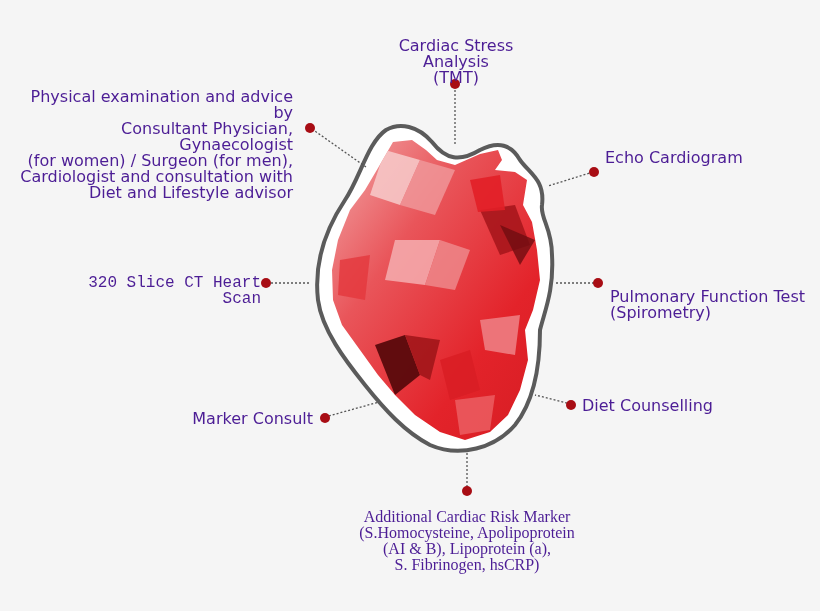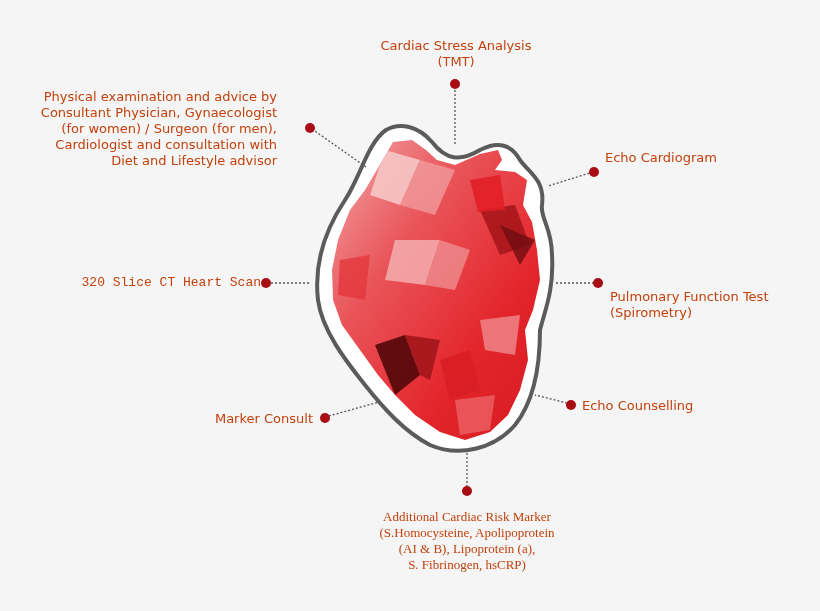--- a/index.html
+++ b/index.html
@@ -1,21 +1,21 @@
 <!DOCTYPE html>
 <html><head>
 <meta charset="utf-8">
 <style>
   html, body { margin:0; padding:0; }
   body {
     width:820px; height:611px; background:#f5f5f5; position:relative; overflow:hidden;
     font-family:"DejaVu Sans", "Liberation Sans", sans-serif; color:#555;
   }
   .label {
-    position:absolute; font-size:13px; line-height:16px; color:#c2410c;
+    position:absolute; font-size:16px; line-height:16px; color:#4c1d95;
     white-space:pre-line;
   }
   .right-al { text-align:right; }
   .center-al { text-align:center; }
   svg.diagram { position:absolute; left:0; top:0; }
 </style>
 </head>
 <body>
 
 <svg class="diagram" width="820" height="611" viewBox="0 0 820 611">
@@ -68,27 +68,27 @@
     <circle cx="266" cy="283" r="5"></circle>
     <circle cx="598" cy="283" r="5"></circle>
     <circle cx="325" cy="418" r="5"></circle>
     <circle cx="571" cy="405" r="5"></circle>
     <circle cx="467" cy="491" r="5"></circle>
   </g>
 </svg>
 
 <div class="label center-al" style="left:366px; top:38px; width:180px;">Cardiac Stress Analysis
 (TMT)</div>
-<div class="label right-al" style="left:4px; top:89px; width:273px;">Physical examination and advice by
+<div class="label right-al" style="left:20px; top:89px; width:273px;">Physical examination and advice by
 Consultant Physician, Gynaecologist
 (for women) / Surgeon (for men),
 Cardiologist and consultation with
 Diet and Lifestyle advisor</div>
 <div class="label" style="left:605px; top:150px;">Echo Cardiogram</div>
 <div class="label right-al" style="left:46px; top:275px; width:215px;font-family:Liberation Mono, monospace;">320 Slice CT Heart Scan</div>
 <div class="label" style="left:610px; top:289px;">Pulmonary Function Test
 (Spirometry)</div>
 <div class="label right-al" style="left:150px; top:411px; width:163px;">Marker Consult</div>
-<div class="label" style="left:582px; top:398px;">Echo Counselling</div>
+<div class="label" style="left:582px; top:398px;">Diet Counselling</div>
 <div class="label center-al" style="left:342px; top:509px; width:250px;font-family:Liberation Serif, serif;">Additional Cardiac Risk Marker
 (S.Homocysteine, Apolipoprotein
 (AI &amp; B), Lipoprotein (a),
 S. Fibrinogen, hsCRP)</div>
 
 </body></html>

